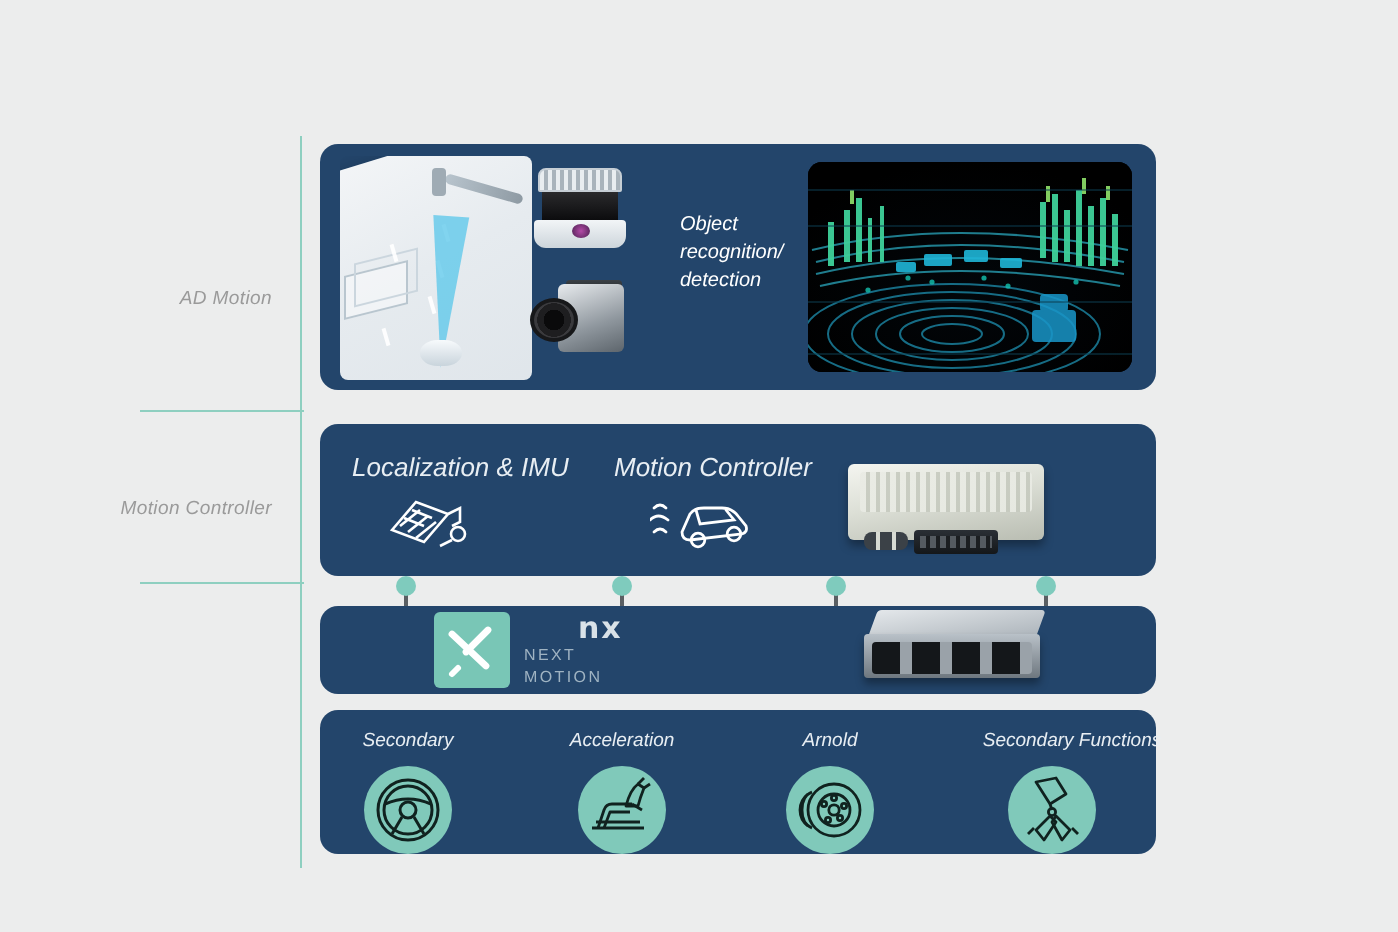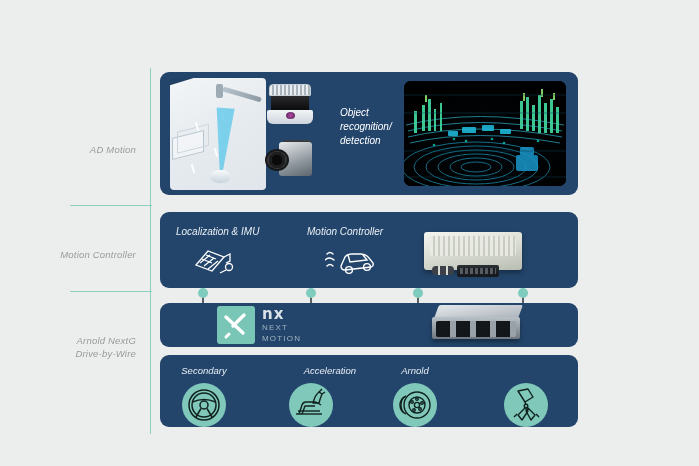--- a/index.html
+++ b/index.html
@@ -137,21 +137,21 @@
   
   .cloud{
     position:absolute;left:404px;top:81px;width:162px;height:105px;
     background:#05070a;border-radius:7px;overflow:hidden;
     box-shadow:inset 0 0 14px rgba(0,0,0,.9);
   }
   .cloud svg{display:block;}
 
   
   .mclabel{
-    position:absolute;color:#e8eef3;font-style:italic;font-size:10px;
+    position:absolute;color:#e8eef3;font-style:italic;font-size:13px;
     white-space:nowrap;
   }
   .mcl-1{left:176px;top:226px;}
   .mcl-2{left:307px;top:226px;}
 
   .imu-icon{position:absolute;left:190px;top:243px;width:46px;height:34px;}
   .car-icon{position:absolute;left:325px;top:240px;width:54px;height:40px;}
   .ecu1{
     position:absolute;left:424px;top:232px;width:98px;height:50px;
   }
@@ -189,21 +189,21 @@
 
   
   .nxlogo{position:absolute;left:217px;top:306px;width:96px;height:38px;}
   .nxmark{
     position:absolute;left:0;top:0;width:38px;height:38px;
     background:#79c6b6;border-radius:3px;overflow:hidden;
   }
   .nxtext{position:absolute;left:45px;top:1px;}
   .nx-nx{
     color:#d9e2e8;font-size:15px;font-weight:bold;letter-spacing:1px;
-    line-height:15px;font-family:"DejaVu Sans", sans-serif;
+    line-height:15px;font-family:"DejaVu Sans", sans-serif;margin-left:27px;
   }
   .nx-sub{
     color:#9fb3c2;font-size:8px;letter-spacing:1.2px;line-height:9.5px;
     margin-top:1px;
   }
   .ecu2{position:absolute;left:432px;top:305px;width:92px;height:40px;}
   .ecu2-top{
     position:absolute;left:4px;top:0;width:84px;height:16px;
     background:linear-gradient(170deg,#e3e7ea,#a8b0b7);
     border-radius:2px;
@@ -235,22 +235,20 @@
 <body>
 
 <div class="stage">
 
   <div class="vline"></div>
   <div class="hline a"></div>
   <div class="hline b"></div>
 
   <div class="rowlabel rl-ad">AD Motion</div>
   <div class="rowlabel rl-mc">Motion Controller</div>
-  <div class="rowlabel rl-dbw">Arnold NextG
-Drive-by-Wire</div>
 
   <div class="panel p-ad"></div>
 
   <div class="road">
     <div class="road-surface"></div>
     <div class="box3d"></div>
     <div class="lane" style="left:52px;top:34px;"></div>
     <div class="lane" style="left:49px;top:52px;"></div>
     <div class="lane" style="left:45px;top:70px;"></div>
     <div class="lane" style="left:26px;top:44px;"></div>
@@ -435,21 +433,21 @@
         <circle cx="22" cy="22" r="15"></circle>
         <circle cx="22" cy="22" r="12"></circle>
         <circle cx="22" cy="22" r="4"></circle>
         <path d="M10.5 19 Q22 14 33.5 19"></path>
         <path d="M19 25.5 L14 34"></path>
         <path d="M25 25.5 L30 34"></path>
       </g>
     </svg>
   </div>
 
-  <div class="fnlabel" style="left:266px;width:90px;text-align:right;">Acceleration</div>
+  <div class="fnlabel" style="left:266px;width:90px;">Acceleration</div>
   <div class="circ" style="left:289px;">
     <svg width="44" height="44" viewBox="0 0 44 44">
       <g fill="none" stroke="#10221f" stroke-width="1.4" stroke-linejoin="round">
         <path d="M7 31 L33 31"></path>
         <path d="M10 31 L13 22 Q14 19 17 19 L27 19"></path>
         <path d="M13 31 L16 23 L26 23"></path>
         <path d="M24 20 Q26 12 30 9 L33 11 Q31 16 30 20 Z"></path>
         <path d="M30 9 L33 6"></path>
         <path d="M33 11 L36 9"></path>
         <path d="M27 19 L32 22"></path>
@@ -469,20 +467,21 @@
           <circle cx="29" cy="20" r="1.3"></circle>
         <circle cx="27" cy="26" r="1.3"></circle>
           <circle cx="21" cy="27" r="1.3"></circle>
         <circle cx="19" cy="19" r="1.3"></circle>
         <path d="M13 13 Q8 15 8 22 Q8 29 13 31"></path>
         <path d="M11 14 Q7 17 7 22 Q7 27 11 30"></path>
       </g>
     </svg>
   </div>
 
+  <div class="fnlabel" style="left:474px;width:124px;">Secondary Functions</div>
   <div class="circ" style="left:504px;">
     <svg width="44" height="44" viewBox="0 0 44 44">
       <g fill="none" stroke="#10221f" stroke-width="1.4" stroke-linejoin="round">
         <path d="M14 8 L21 19 L29 14 L24 6 Z"></path>
         <path d="M21 19 L22 22"></path>
         <circle cx="22" cy="23" r="1.8"></circle>
         <path d="M21 25 L14 32 L18 37 L24 28 Z"></path>
         <path d="M24 25 L31 32 L27 37 L22 28 Z"></path>
         <path d="M13 31 L10 34"></path>
         <path d="M32 31 L35 34"></path>

